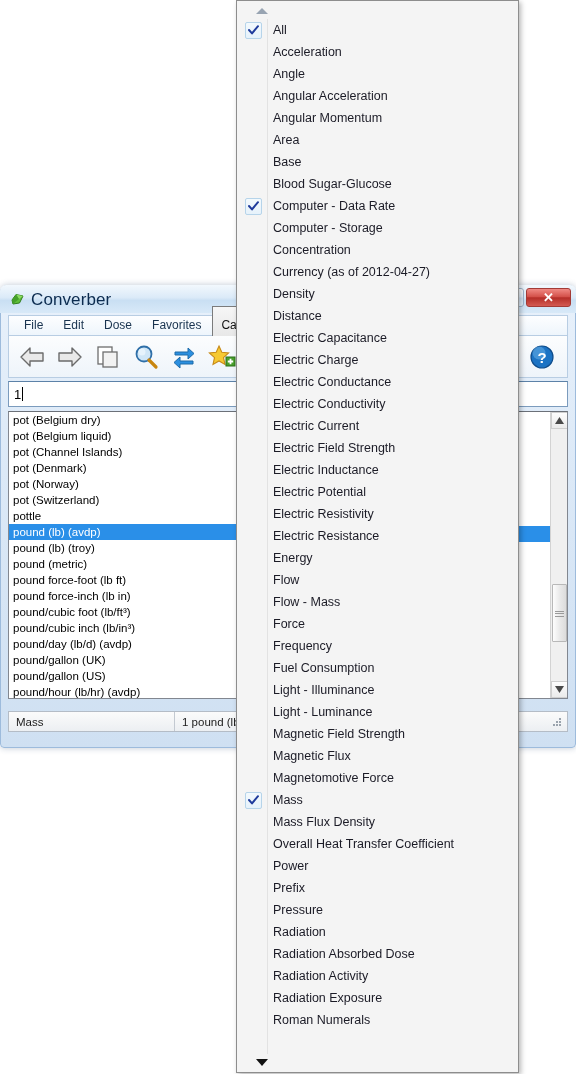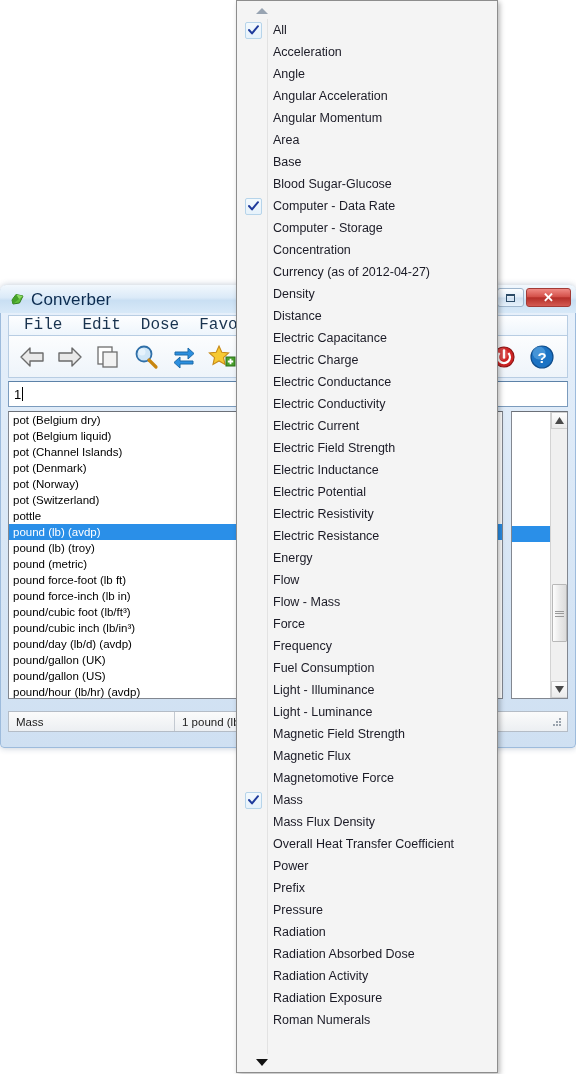--- a/index.html
+++ b/index.html
@@ -53,22 +53,22 @@
   .wbtn.close-btn .glyph { color:#fff; font-size:13px; font-weight:bold; line-height:1; font-family:"Liberation Sans",sans-serif;}
   .restore-sq { width:9px; height:8px; border:1.4px solid #2b4a66; border-top-width:2.4px; }
 
   .menubar {
     position: absolute; left: 8px; top: 30px; right: 8px; height: 21px;
     background: linear-gradient(to bottom, #fdfeff, #eef5fc);
     border: 1px solid #b8cde3;
     display: flex; align-items: center; padding-left: 6px;
   }
   .menu-item {
-    font-size: 16px; color: #19334f; padding: 12px 8px; margin-right: 2px;
-    border: 1px solid transparent; line-height: 13px; font-family: Liberation Mono, monospace;
+    font-size: 12px; color: #19334f; padding: 12px 8px; margin-right: 2px;
+    border: 1px solid transparent; line-height: 13px;
   }
   .menu-item.active {
     border: 1px solid #7b7b7b;
     background: linear-gradient(to bottom,#f6f6f6,#e4e4e4);
     color: #111;
   }
 
   .toolbar {
     position: absolute; left: 8px; top: 51px; right: 8px; height: 42px;
     background: linear-gradient(to bottom, #fcfdfe, #eef4fa);
@@ -131,21 +131,21 @@
   .watermark {
     position:absolute; left:352px; top:517px;
     font-size: 27px; font-style: italic; font-weight: bold;
     color: #e3ecf4; letter-spacing: -0.5px;
     font-family:"Liberation Sans",sans-serif;
     user-select:none;
   }
 
   
   .dropdown {
-    position:absolute; left:236px; top:0; width:262px; height:1073px;
+    position:absolute; left:236px; top:0; width:283px; height:1073px;
     background:#f4f4f4;
     border:1px solid #8d8d8d;
     box-shadow: 2px 2px 5px rgba(0,0,0,0.28);
     overflow:hidden;
   }
   .dd-scroll-btn {
     position:absolute; left:1px; right:1px; height:17px;
     background:#f4f4f4;
     display:flex; align-items:center; justify-content:flex-start;
     padding-left:18px;

